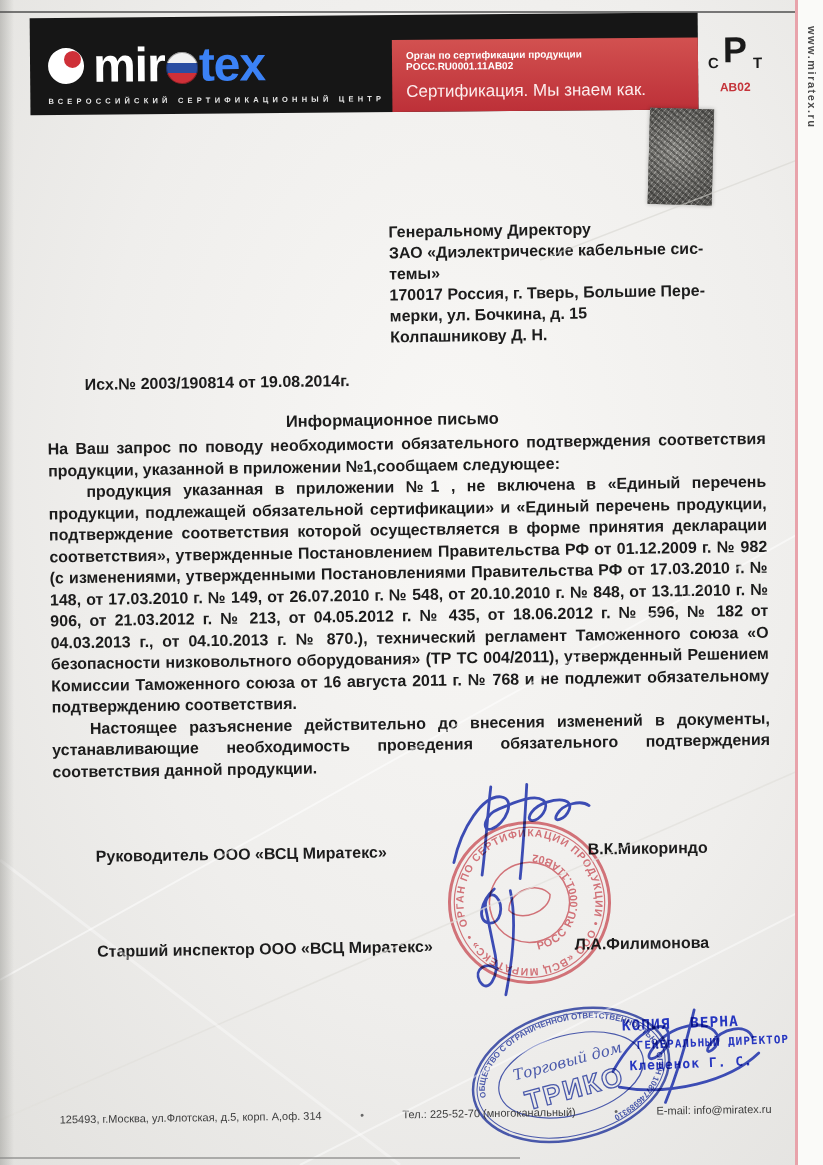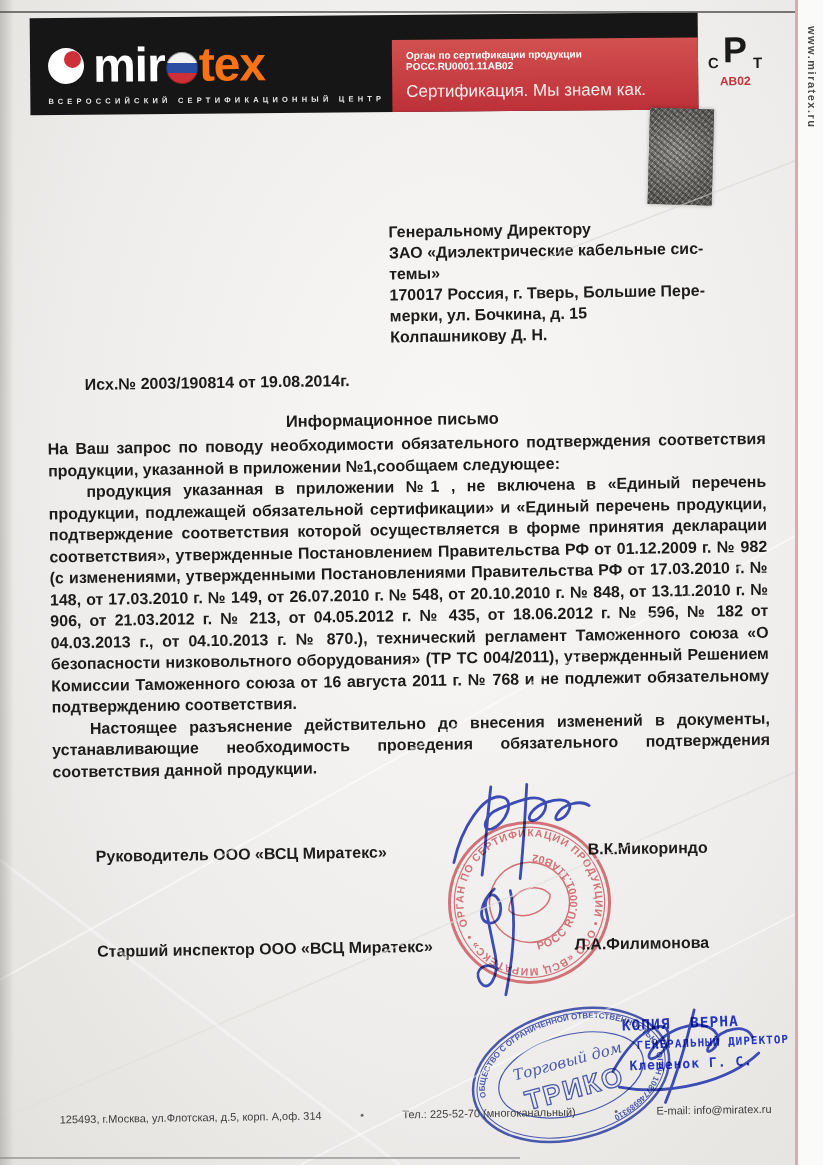--- a/index.html
+++ b/index.html
@@ -20,35 +20,35 @@
   .content-tilt{position:absolute;inset:0;transform:rotate(-0.85deg);transform-origin:420px 600px;}
   
   .header-bar{position:absolute;left:30px;top:18px;width:668px;height:97px;background:#161616;
     display:flex;align-items:flex-end;justify-content:space-between;}
   .logo-block{padding:0 0 9px 18px;}
   .logo-row{display:flex;align-items:center;height:52px;}
   .logo-mark{position:relative;width:36px;height:36px;border-radius:50%;background:#fff;margin-right:9px;display:inline-block;}
   .logo-mark::after{content:"";position:absolute;right:3px;top:3px;width:17px;height:17px;border-radius:50%;background:#cf3038;}
   .lw,.lr{font-size:48px;font-weight:700;letter-spacing:-1px;line-height:1;}
   .lw{color:#fff;}
-  .lr{color:#f97316;}
+  .lr{color:#3b82f6;}
   .flag-ball{width:32px;height:32px;border-radius:50%;display:inline-block;margin:6px 1px 0;
     background:linear-gradient(180deg,#f2f2f2 0 34%, #2b4ea2 34% 67%, #cf3038 67% 100%);
     box-shadow:inset 0 0 0 1px rgba(0,0,0,0.35);}
   .logo-tagline{margin-top:5px;font-size:7.5px;letter-spacing:4.2px;color:#e6e6e6;font-weight:700;white-space:nowrap;}
   .cert-box{width:306px;height:72px;background:linear-gradient(180deg,#d25150,#bd3038);
     padding:10px 14px;box-sizing:border-box;display:flex;flex-direction:column;justify-content:space-between;}
   .cert-line{font-size:10px;font-weight:700;color:#fff;}
   .cert-slogan{font-size:17px;color:#fceded;}
   .rostest{position:absolute;left:706px;top:36px;width:58px;text-align:center;}
   .rostest-glyph{position:relative;height:42px;color:#1a1a1a;}
   .rg-r{font-size:36px;font-weight:700;line-height:40px;}
   .rg-c{position:absolute;left:2px;bottom:1px;font-size:15px;font-weight:700;}
   .rg-t{position:absolute;right:2px;bottom:1px;font-size:15px;font-weight:700;}
-  .rostest-code{font-size:12px;font-weight:700;color:#c4343a;margin-top:2px;}
+  .rostest-code{font-size:12px;font-weight:700;color:#c4343a;margin-top:8px;}
   .fabric{position:absolute;left:648px;top:114px;width:64px;height:96px;background-color:#74736f;
     background-image:repeating-linear-gradient(38deg, rgba(30,30,28,0.4) 0 2px, rgba(0,0,0,0) 2px 5px),
       repeating-linear-gradient(-52deg, rgba(245,245,240,0.28) 0 1px, rgba(0,0,0,0) 1px 4px),
       radial-gradient(circle at 42% 46%, #8e8d89 0%, #595855 80%);
     transform:rotate(2deg);box-shadow:0 0 4px rgba(0,0,0,0.3);}
   
   .recipient{position:absolute;left:394px;top:221px;width:350px;font-size:16px;font-weight:700;line-height:21px;}
   .ref-line{position:absolute;left:88px;top:371px;font-size:16px;font-weight:700;}
   .letter-title{position:absolute;left:55px;top:410px;width:680px;text-align:center;font-size:16.5px;font-weight:700;}
   .body-text{position:absolute;left:50px;top:433px;width:718px;font-size:16px;font-weight:700;

